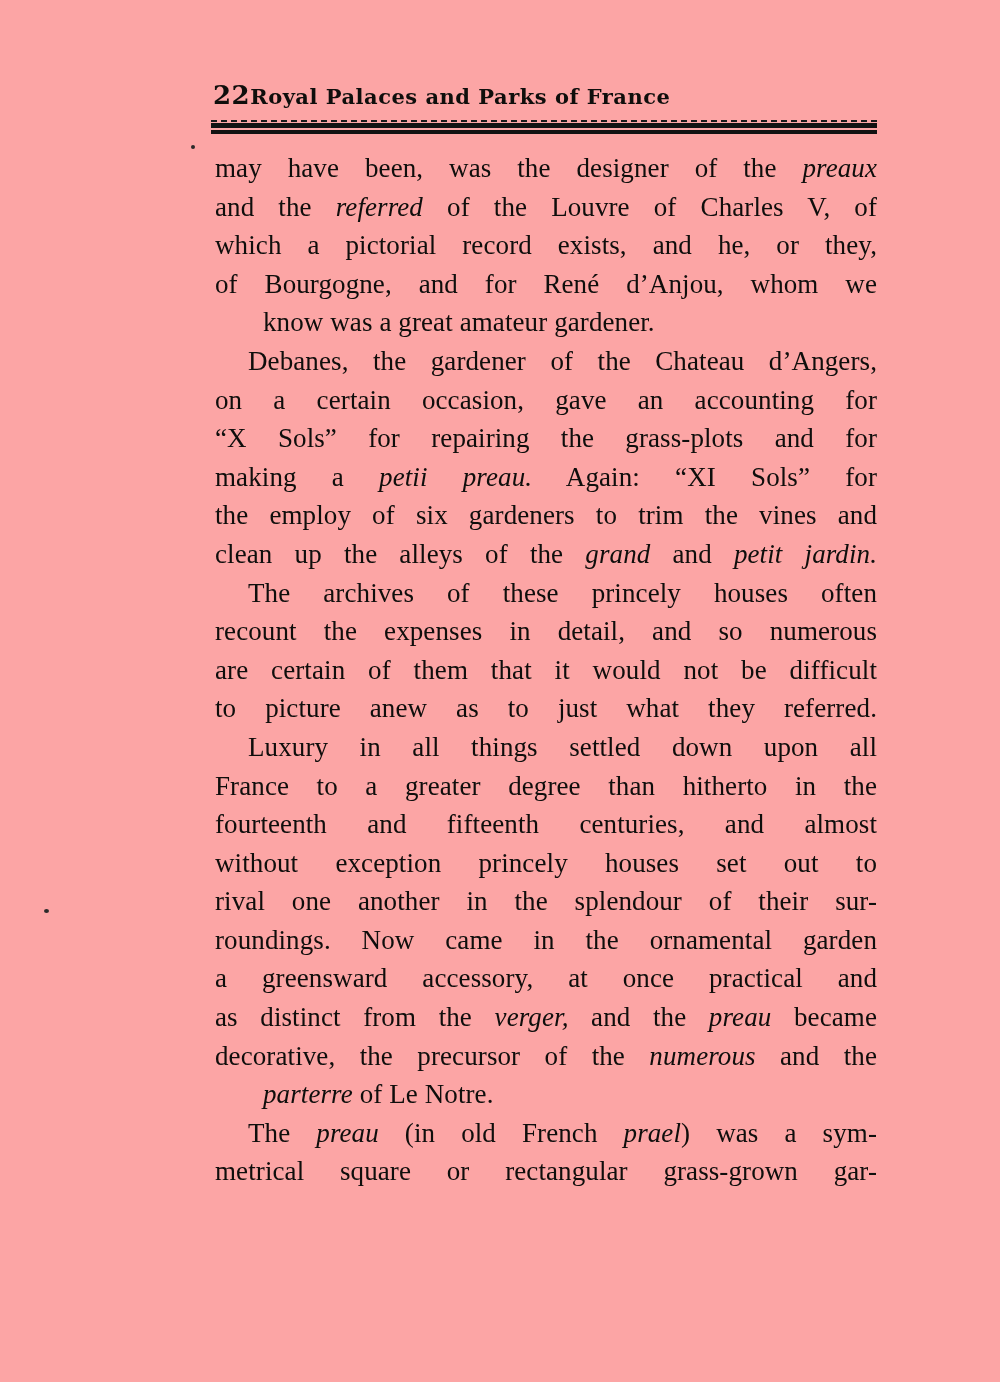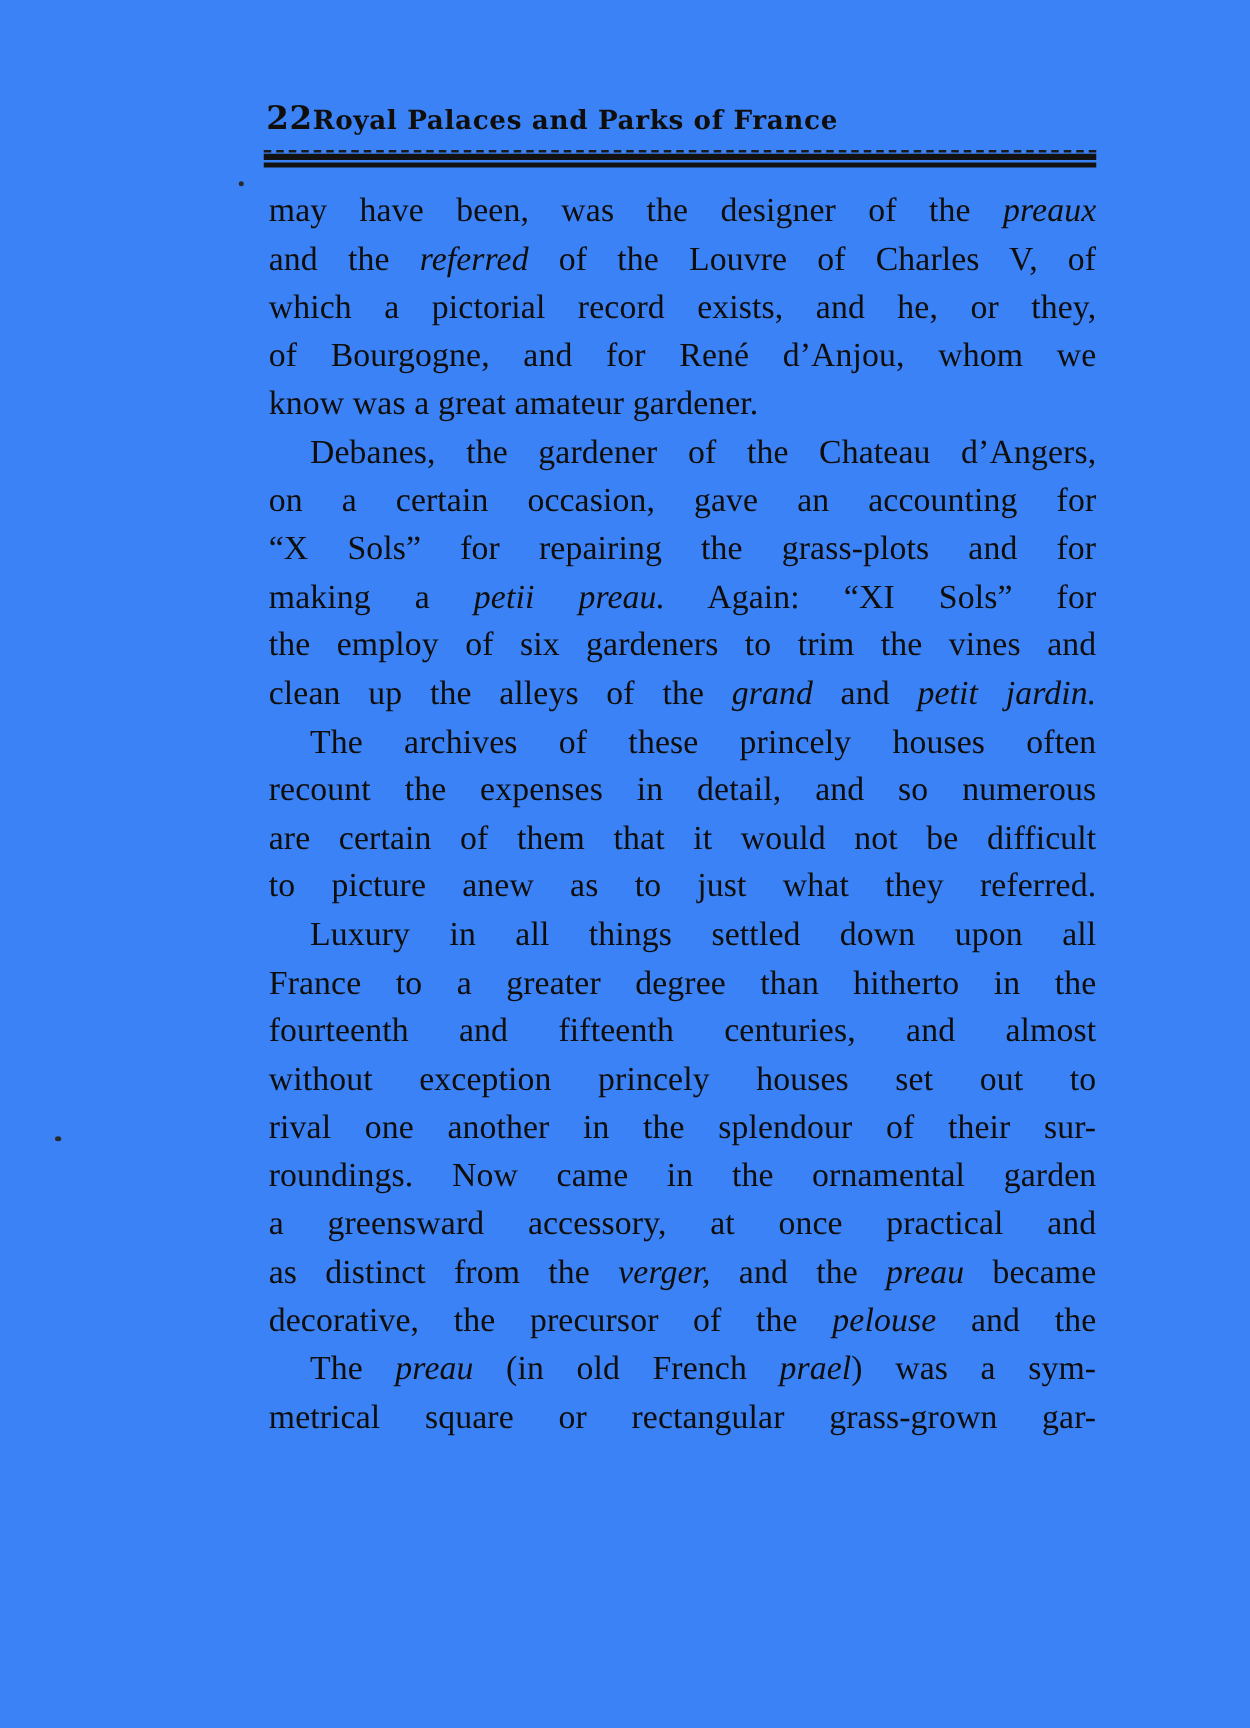--- a/index.html
+++ b/index.html
@@ -6,21 +6,21 @@
   body {
     width: 1000px; height: 1382px;
     background: #ffffff;
     font-family: "Liberation Serif", serif;
     color: #0f0e0c;
     position: relative;
     overflow: hidden;
   }
   .page {
     position: absolute; inset: 0;
-    background: #3b82f6;
+    background: #fca5a5;
   }
   
   .header-row {
     position: absolute;
     left: 213px; top: 80px; width: 664px;
     display: flex; align-items: baseline;
   }
   .page-number {
     font-family: "DejaVu Serif", serif;
     font-weight: 700;
@@ -55,21 +55,21 @@
     font-size: 27px;
     line-height: 38.6px;
     letter-spacing: 0.1px;
   }
   .paragraph { margin: 0; }
   .line {
     text-align: justify;
     text-align-last: justify;
     white-space: normal;
   }
-  .line.short { text-align-last: left; }
+  .line.short { text-align-last: left; margin-left: 48px; }
   .line.indent { text-indent: 33px; }
   .line em { font-style: italic; }
   
   .speck {
     position: absolute;
     background: #2a2a2a;
     border-radius: 50%;
   }
   .speck.s1 { left: 191px; top: 145px; width: 4px; height: 4px; }
   .speck.s2 { left: 44px;  top: 909px; width: 5px; height: 4px; }
@@ -115,21 +115,22 @@
       </div>
       <div class="paragraph">
         <div class="line indent"><span>Luxury in all things settled down upon all</span></div>
         <div class="line"><span>France to a greater degree than hitherto in the</span></div>
         <div class="line"><span>fourteenth and fifteenth centuries, and almost</span></div>
         <div class="line"><span>without exception princely houses set out to</span></div>
         <div class="line"><span>rival one another in the splendour of their sur-</span></div>
         <div class="line"><span>roundings. Now came in the ornamental garden</span></div>
         <div class="line"><span>a greensward accessory, at once practical and</span></div>
         <div class="line"><span>as distinct from the </span><em>verger,</em><span> and the </span><em>preau</em><span> became</span></div>
-        <div class="line"><span>decorative, the precursor of the </span><em>pelouse</em><span> and the</span></div>
+        <div class="line"><span>decorative, the precursor of the </span><em>numerous</em><span> and the</span></div>
+        <div class="line short"><em>parterre</em><span> of Le Notre.</span></div>
       </div>
       <div class="paragraph">
         <div class="line indent"><span>The </span><em>preau</em><span> (in old French </span><em>prael</em><span>) was a sym-</span></div>
         <div class="line"><span>metrical square or rectangular grass-grown gar-</span></div>
       </div>
     </div>
 
   <div class="speck s1"></div>
   <div class="speck s2"></div>
 

